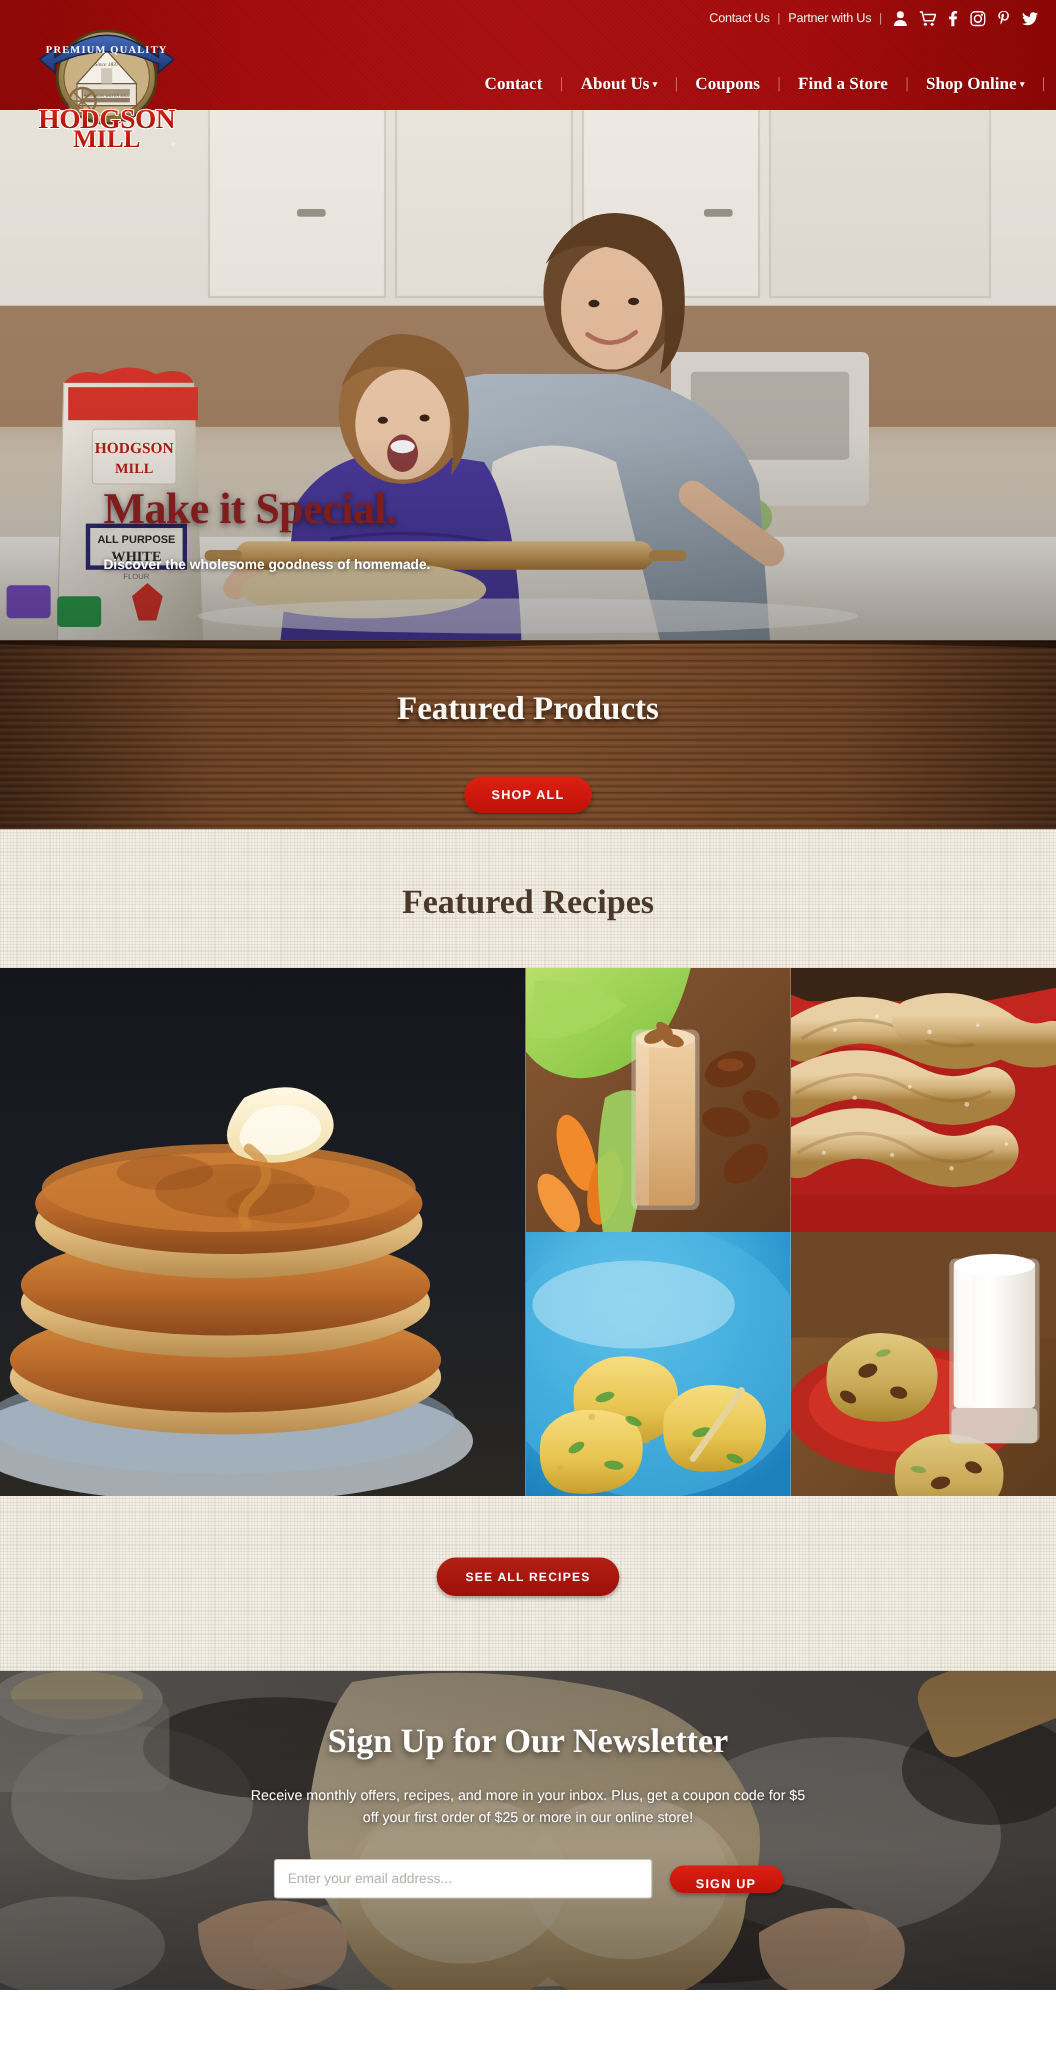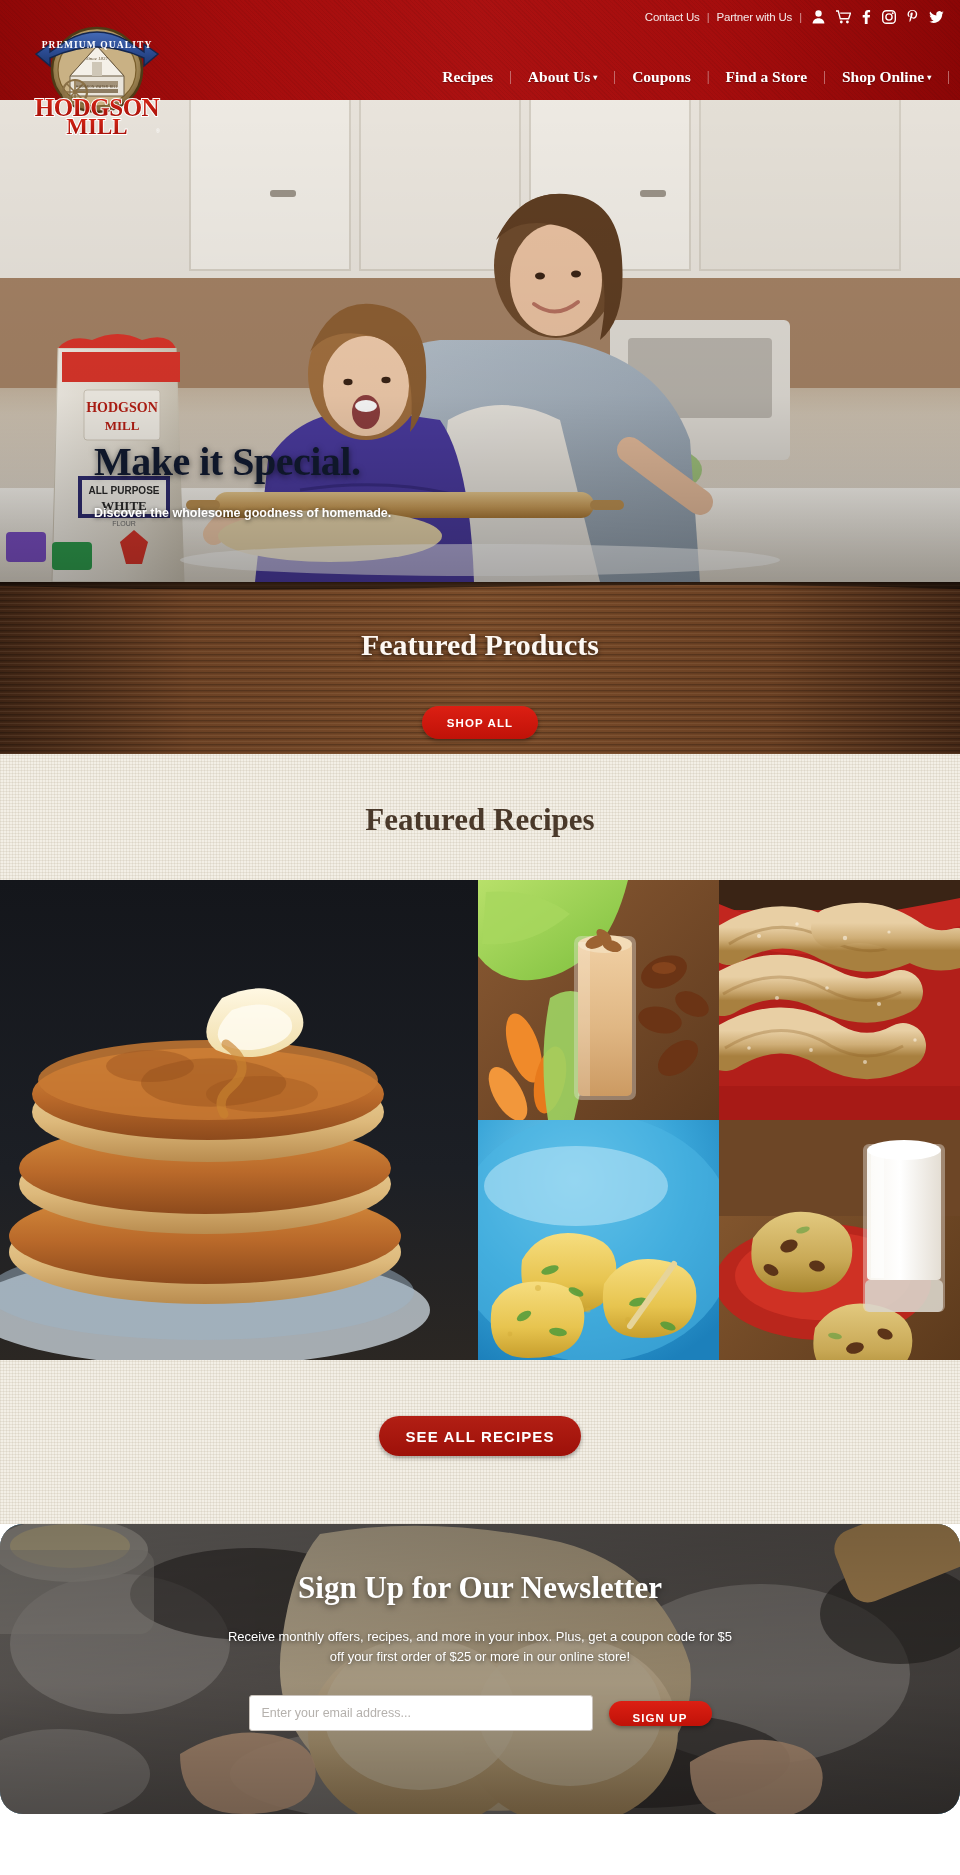--- a/index.html
+++ b/index.html
@@ -73,21 +73,21 @@
   }
   .hero-bg { position:absolute; inset:0; }
   .hero-text {
     position: absolute;
     left: 94px; bottom: 62px;
     z-index: 5;
   }
   .hero-title {
     font-family: "Liberation Serif", serif;
     font-size: 40px; font-weight: 700;
-    color: #0f172a;
+    color: #7f1d1d;
     text-shadow: 0 2px 6px rgba(0,0,0,.55);
     letter-spacing: -0.5px;
     line-height: 1.1;
   }
   .hero-sub {
     margin-top: 22px;
     font-family: "Liberation Sans", sans-serif;
     font-size: 12.5px; font-weight: 600;
     color: #ffffff;
     text-shadow: 0 1px 4px rgba(0,0,0,.7);
@@ -150,31 +150,30 @@
   .rc { position: relative; overflow: hidden; }
   .rc-0 { grid-column: 1; grid-row: 1 / span 2; }
   .rc-1 { grid-column: 2; grid-row: 1; }
   .rc-2 { grid-column: 3; grid-row: 1; }
   .rc-3 { grid-column: 2; grid-row: 2; }
   .rc-4 { grid-column: 3; grid-row: 2; }
   .rc .ph { position:absolute; inset:0; }
 
   .seeall-wrap { text-align:center; padding-top: 56px; padding-bottom: 68px; }
   #see-all-recipes-button {
-    font-size: 15px; padding: 12px 26px 11px;
+    font-size: 11px; padding: 12px 26px 11px;
     background: linear-gradient(180deg,#b21f14 0%, #9d1009 100%);
   }
 
   
   .newsletter {
     position: relative;
     width: 960px; height: 290px;
     overflow: hidden;
     background: #0369a1;
-    border-radius: 23px;
   }
   .nl-bg { position:absolute; inset:0; }
   .nl-inner {
     position: relative; z-index: 4;
     text-align: center;
     padding-top: 46px;
   }
   .nl-title {
     font-family: "Liberation Serif", serif;
     font-size: 31px; font-weight: 700;
@@ -250,21 +249,21 @@
         </span>
         <span>
           <svg width="15" height="13" viewBox="0 0 15 13">
               <path d="M14.8 1.55c-.54.24-1.12.4-1.73.48.62-.38 1.1-.97 1.33-1.67-.58.35-1.23.6-1.92.73A3 3 0 0 0 7.34 3.8c0 .24.02.47.08.69A8.58 8.58 0 0 1 1.2.55a3.03 3.03 0 0 0 .93 4.04 2.97 2.97 0 0 1-1.37-.38v.04c0 1.46 1.03 2.68 2.4 2.96a3 3 0 0 1-1.36.05 3.03 3.03 0 0 0 2.82 2.1A6.04 6.04 0 0 1 0 10.6a8.52 8.52 0 0 0 4.63 1.36c5.56 0 8.6-4.62 8.6-8.63l-.01-.4a6.1 6.1 0 0 0 1.51-1.57z"></path>
             </svg>
         </span>
       </span>
     </div>
 
     <nav class="mainnav">
-      <a href="#">Recipes</a>
+      <a href="#">Contact</a>
       <span class="nav-sep">|</span>
       <a href="#"><span>About Us</span><span class="caret">▾</span></a>
       <span class="nav-sep">|</span>
       <a href="#">Coupons</a>
       <span class="nav-sep">|</span>
       <a href="#">Find a Store</a>
       <span class="nav-sep">|</span>
       <a href="#"><span>Shop Online</span><span class="caret">▾</span></a>
       <span class="nav-sep">|</span>
     </nav>

